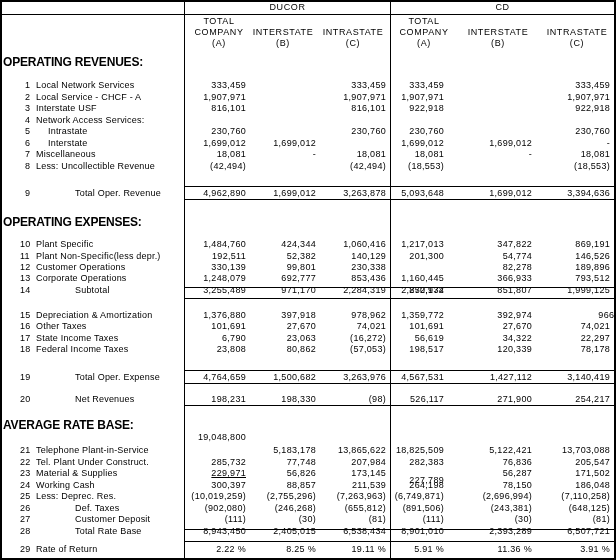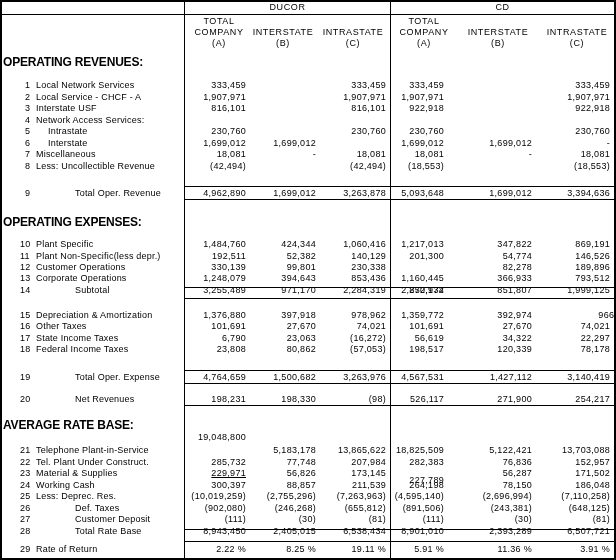--- a/index.html
+++ b/index.html
@@ -182,21 +182,21 @@
       <div class="num" style="left: 238px; width: 78px; top: 262px;">99,801</div>
       <div class="num" style="left: 308px; width: 78px; top: 262px;">230,338</div>
       <div class="num" style="left: 366px; width: 78px; top: 262px; margin-top: 23px;">272,174</div>
       <div class="num" style="left: 454px; width: 78px; top: 262px;">82,278</div>
       <div class="num" style="left: 532px; width: 78px; top: 262px;">189,896</div>
     </div>
     <div>
       <div class="txt" style="left: 20px; top: 273px;">13</div>
       <div class="txt" style="left: 36px; top: 273px;">Corporate Operations</div>
       <div class="num" style="left: 168px; width: 78px; top: 273px;">1,248,079</div>
-      <div class="num" style="left: 238px; width: 78px; top: 273px;">394,643</div>
+      <div class="num" style="left: 238px; width: 78px; top: 273px;">692,777</div>
       <div class="num" style="left: 308px; width: 78px; top: 273px;">853,436</div>
       <div class="num" style="left: 366px; width: 78px; top: 273px;">1,160,445</div>
       <div class="num" style="left: 454px; width: 78px; top: 273px;">366,933</div>
       <div class="num" style="left: 532px; width: 78px; top: 273px;">793,512</div>
     </div>
     <div>
       <div class="txt" style="left: 20px; top: 285px;">14</div>
       <div class="txt" style="left: 75px; top: 285px;">Subtotal</div>
       <div class="num" style="left: 168px; width: 78px; top: 285px;">3,255,489</div>
       <div class="num" style="left: 238px; width: 78px; top: 285px;">971,170</div>
@@ -276,21 +276,21 @@
       <div class="num" style="left: 532px; width: 78px; top: 445px;">13,703,088</div>
     </div>
     <div>
       <div class="txt" style="left: 20px; top: 457px;">22</div>
       <div class="txt" style="left: 36px; top: 457px;">Tel. Plant Under Construct.</div>
       <div class="num" style="left: 168px; width: 78px; top: 457px;">285,732</div>
       <div class="num" style="left: 238px; width: 78px; top: 457px;">77,748</div>
       <div class="num" style="left: 308px; width: 78px; top: 457px;">207,984</div>
       <div class="num" style="left: 366px; width: 78px; top: 457px;">282,383</div>
       <div class="num" style="left: 454px; width: 78px; top: 457px;">76,836</div>
-      <div class="num" style="left: 532px; width: 78px; top: 457px;">152,957</div>
+      <div class="num" style="left: 532px; width: 78px; top: 457px;">205,547</div>
     </div>
     <div>
       <div class="txt" style="left: 20px; top: 468px;">23</div>
       <div class="txt" style="left: 36px; top: 468px;">Material &amp; Supplies</div>
       <div class="num" style="left: 168px; width: 78px; top: 468px; text-decoration: underline;">229,971</div>
       <div class="num" style="left: 238px; width: 78px; top: 468px;">56,826</div>
       <div class="num" style="left: 308px; width: 78px; top: 468px;">173,145</div>
       <div class="num" style="left: 366px; width: 78px; top: 468px; margin-top: 7px;">227,789</div>
       <div class="num" style="left: 454px; width: 78px; top: 468px;">56,287</div>
       <div class="num" style="left: 532px; width: 78px; top: 468px;">171,502</div>
@@ -304,21 +304,21 @@
       <div class="num" style="left: 366px; width: 78px; top: 480px;">264,198</div>
       <div class="num" style="left: 454px; width: 78px; top: 480px;">78,150</div>
       <div class="num" style="left: 532px; width: 78px; top: 480px;">186,048</div>
     </div>
     <div>
       <div class="txt" style="left: 20px; top: 491px;">25</div>
       <div class="txt" style="left: 36px; top: 491px;">Less:    Deprec. Res.</div>
       <div class="num" style="left: 168px; width: 78px; top: 491px;">(10,019,259)</div>
       <div class="num" style="left: 238px; width: 78px; top: 491px;">(2,755,296)</div>
       <div class="num" style="left: 308px; width: 78px; top: 491px;">(7,263,963)</div>
-      <div class="num" style="left: 366px; width: 78px; top: 491px;">(4,595,140)</div>
+      <div class="num" style="left: 366px; width: 78px; top: 491px;">(6,749,871)</div>
       <div class="num" style="left: 454px; width: 78px; top: 491px;">(2,696,994)</div>
       <div class="num" style="left: 532px; width: 78px; top: 491px;">(7,110,258)</div>
     </div>
     <div>
       <div class="txt" style="left: 20px; top: 503px;">26</div>
       <div class="txt" style="left: 75px; top: 503px;">Def. Taxes</div>
       <div class="num" style="left: 168px; width: 78px; top: 503px;">(902,080)</div>
       <div class="num" style="left: 238px; width: 78px; top: 503px;">(246,268)</div>
       <div class="num" style="left: 308px; width: 78px; top: 503px;">(655,812)</div>
       <div class="num" style="left: 366px; width: 78px; top: 503px;">(891,506)</div>

